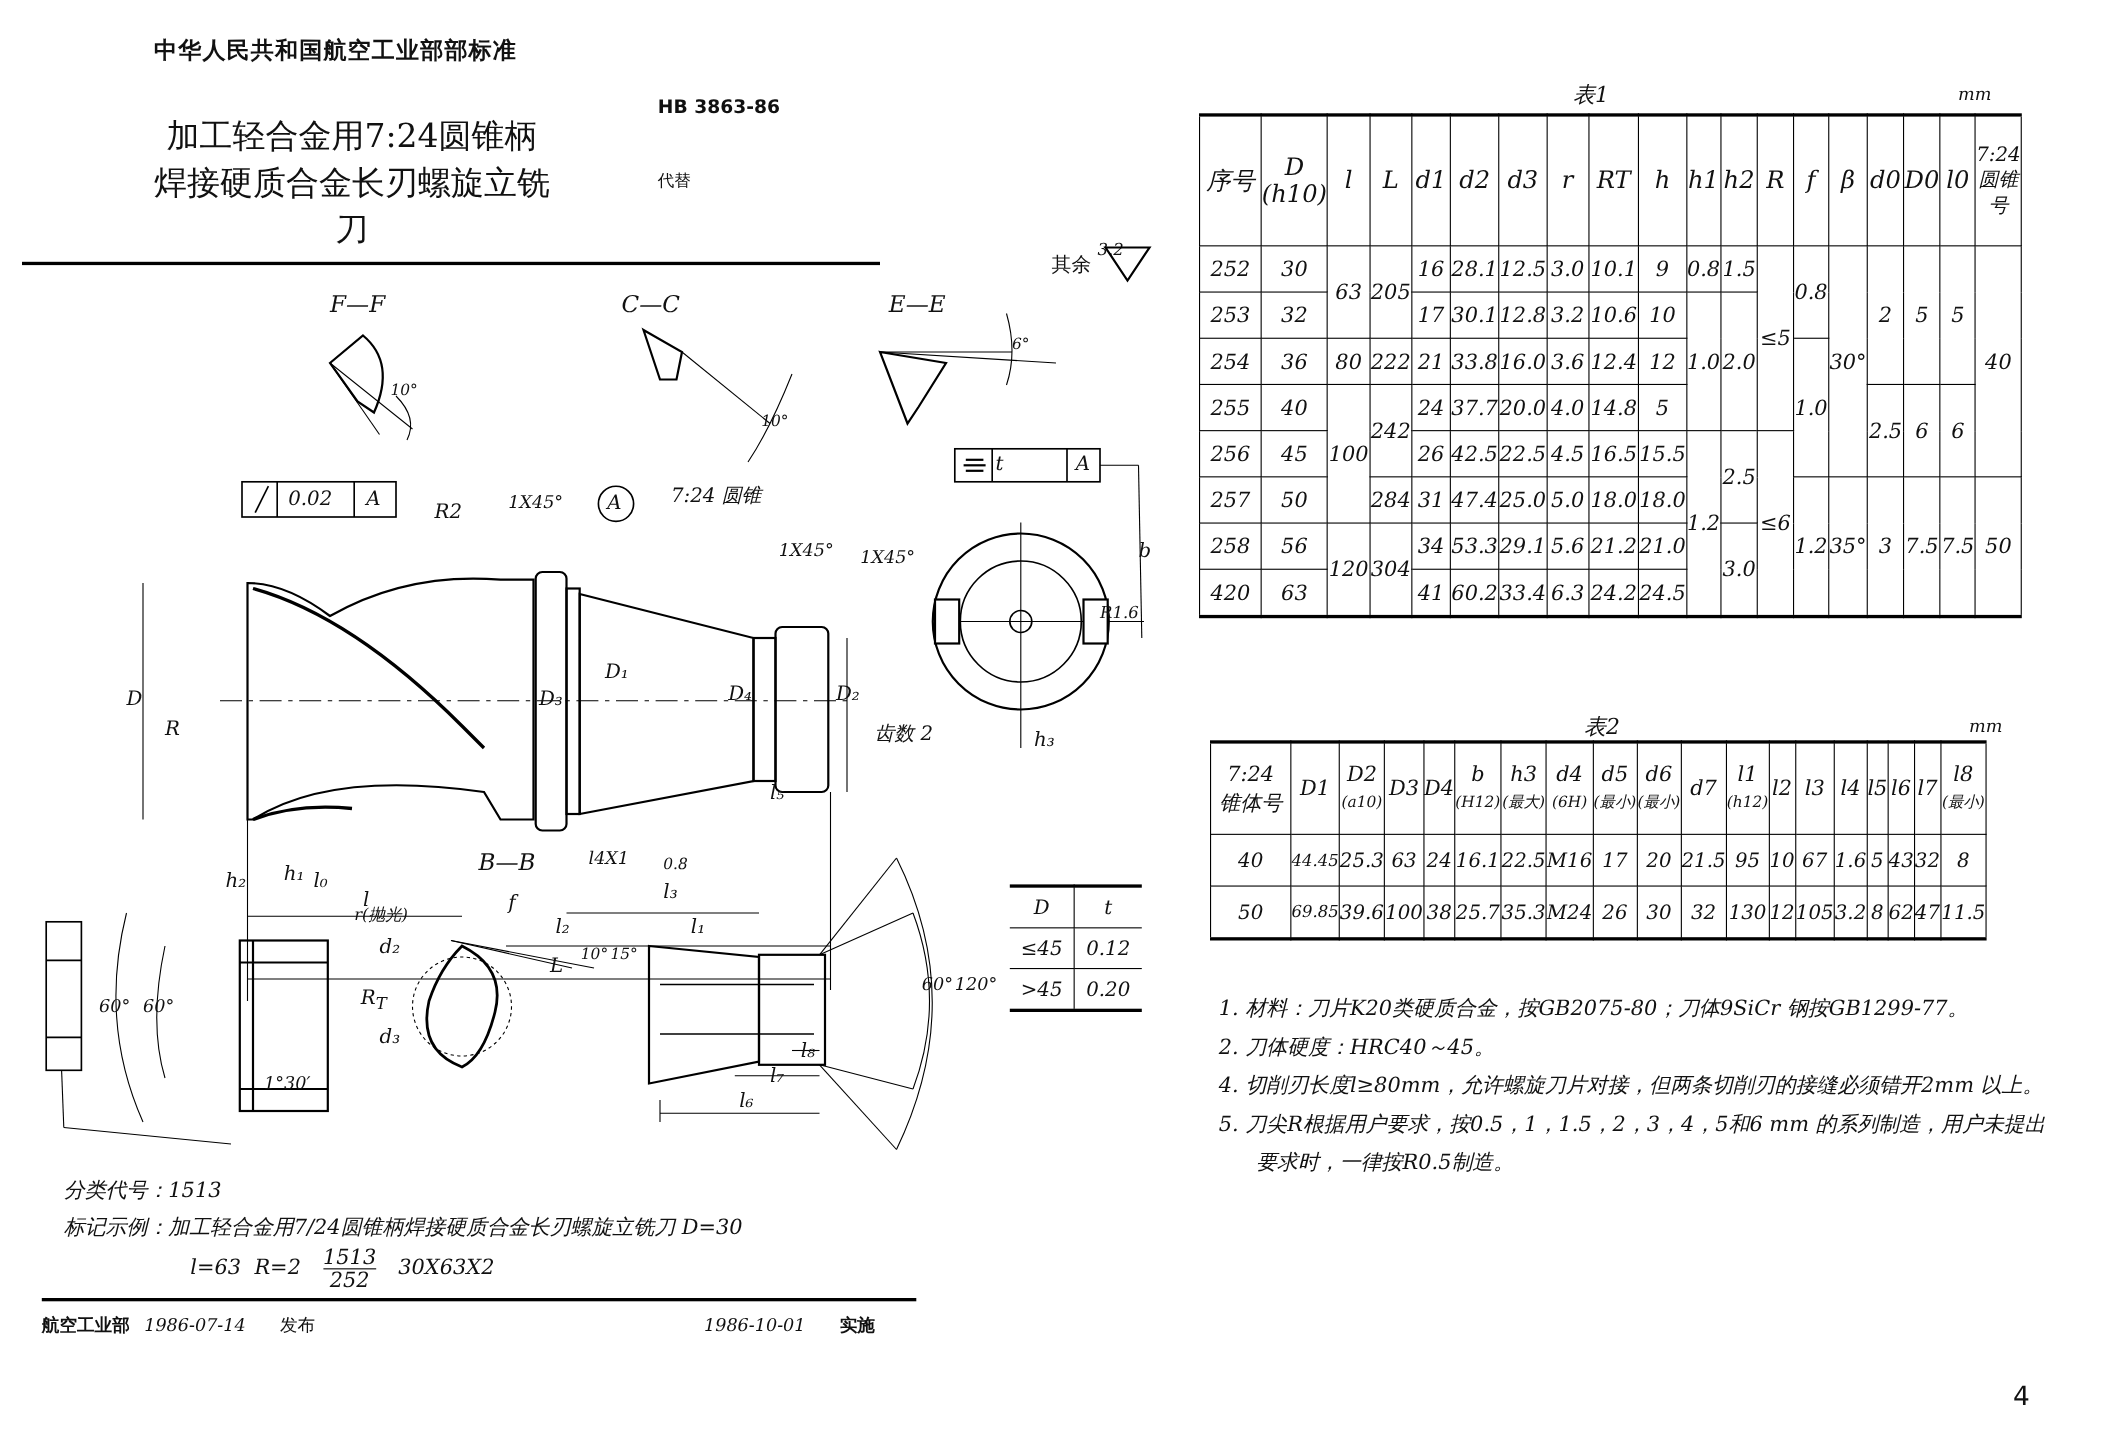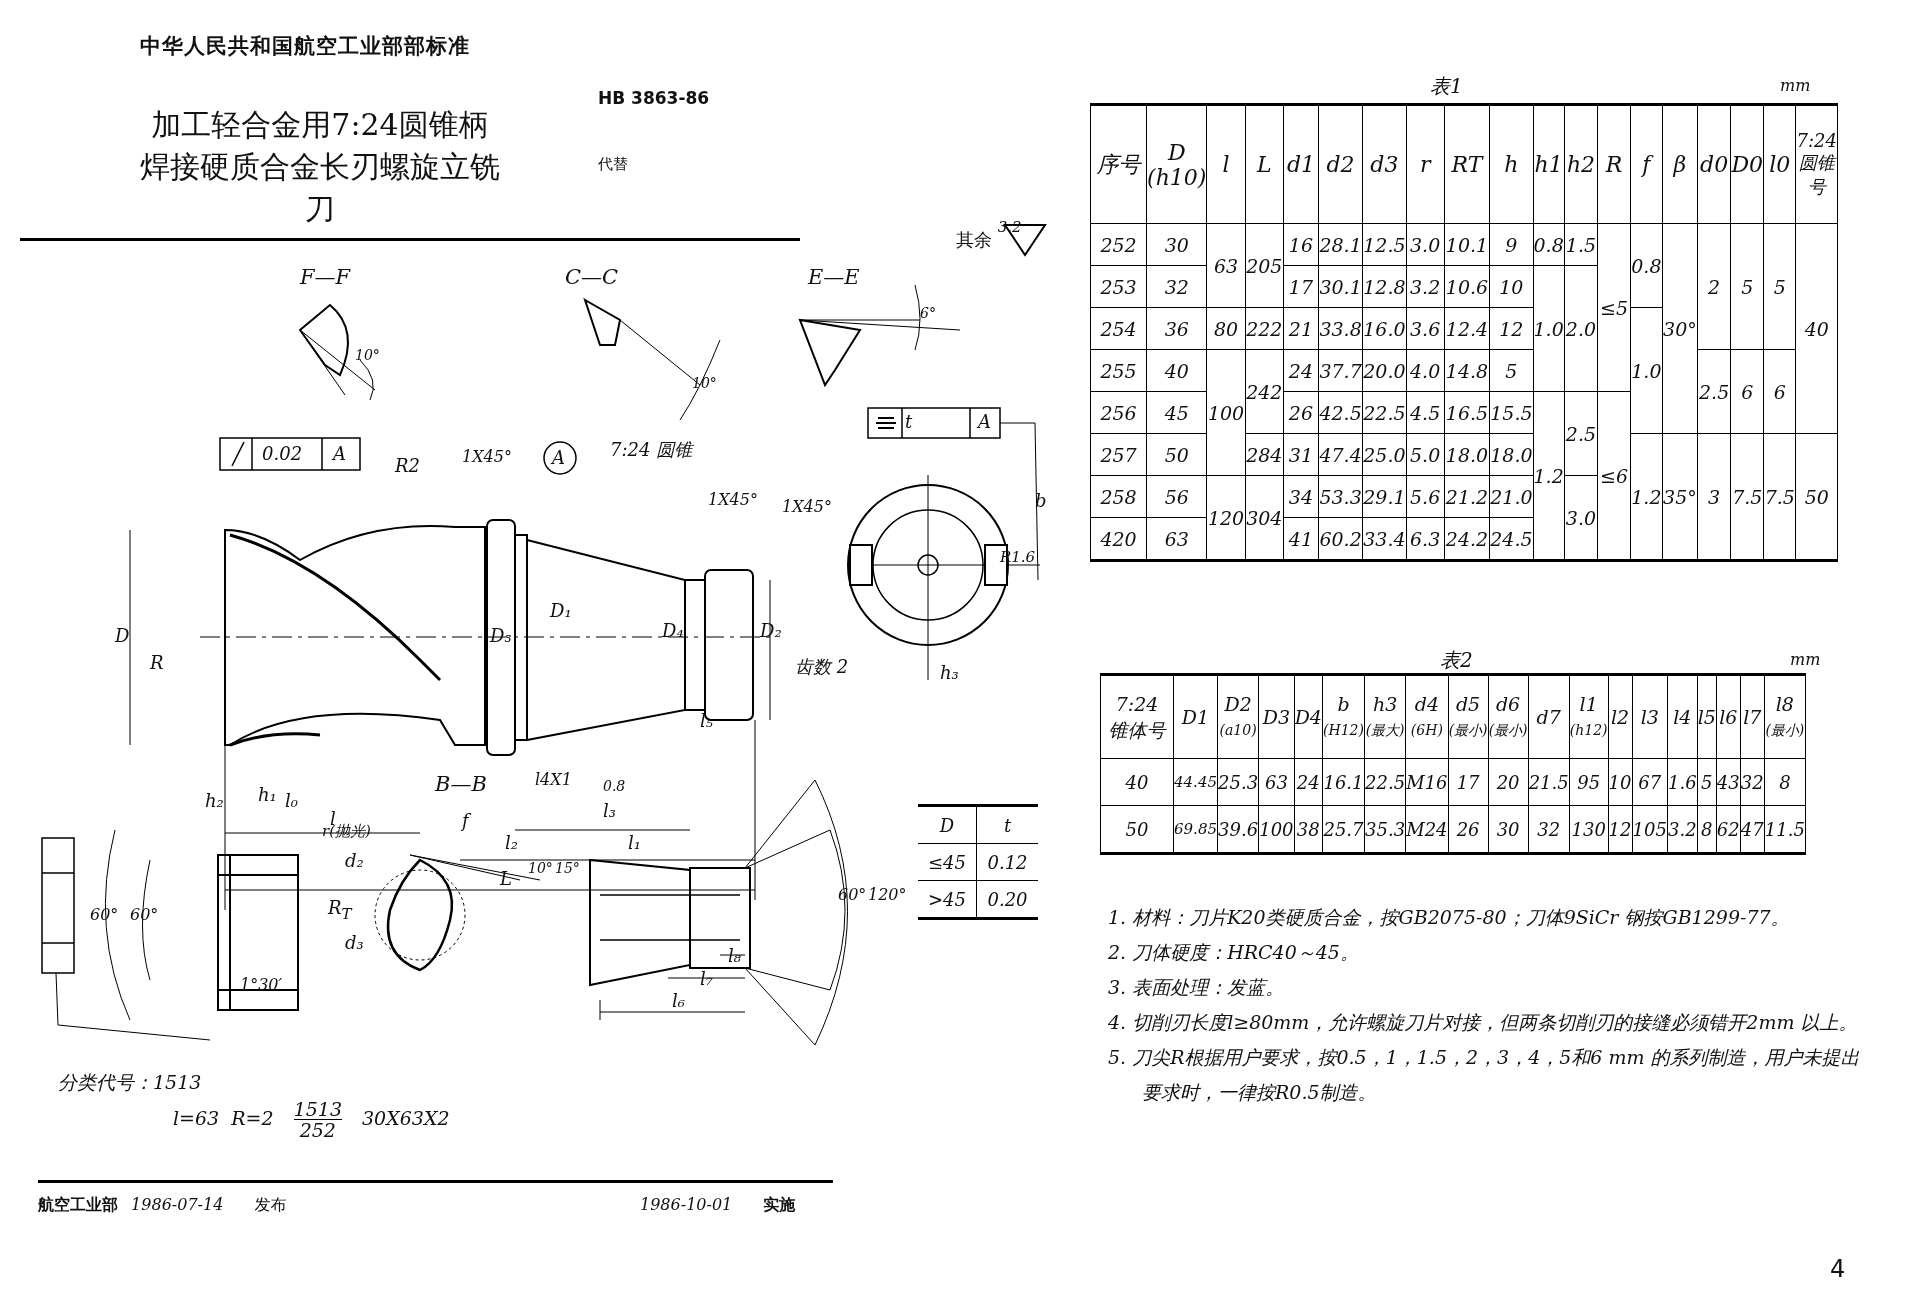--- a/index.html
+++ b/index.html
@@ -498,27 +498,27 @@
         <td>62</td>
         <td>47</td>
         <td>11.5</td>
     </tr>
   </tbody>
 </table>
 
 <div class="abs notes">
   <div>1. 材料：刀片K20类硬质合金，按GB2075-80；刀体9SiCr 钢按GB1299-77。</div>
   <div>2. 刀体硬度：HRC40～45。</div>
-  <div>3. 表面处理：发蓝。</div>
   <div>4. 切削刃长度l≥80mm，允许螺旋刀片对接，但两条切削刃的接缝必须错开2mm 以上。</div>
   <div>5. 刀尖R根据用户要求，按0.5，1，1.5，2，3，4，5和6 mm 的系列制造，用户未提出要求时，一律按R0.5制造。</div>
 </div>
 
 <div class="abs bottom-info">
   <div><span>分类代号：</span><span>1513</span></div>
+  <div><span>标记示例：</span><span>加工轻合金用7/24圆锥柄焊接硬质合金长刃螺旋立铣刀 D=30</span></div>
   <div style="padding-left:115px;">
     <span style="white-space:pre;">l=63  R=2</span>
     <span style="display:inline-block;vertical-align:middle;text-align:center;margin:0 14px;line-height:20px;">
       <span style="display:block;border-bottom:1.5px solid #000;">1513</span>
       <span style="display:block;">252</span>
     </span>
     <span>30X63X2</span>
   </div>
 </div>
 

